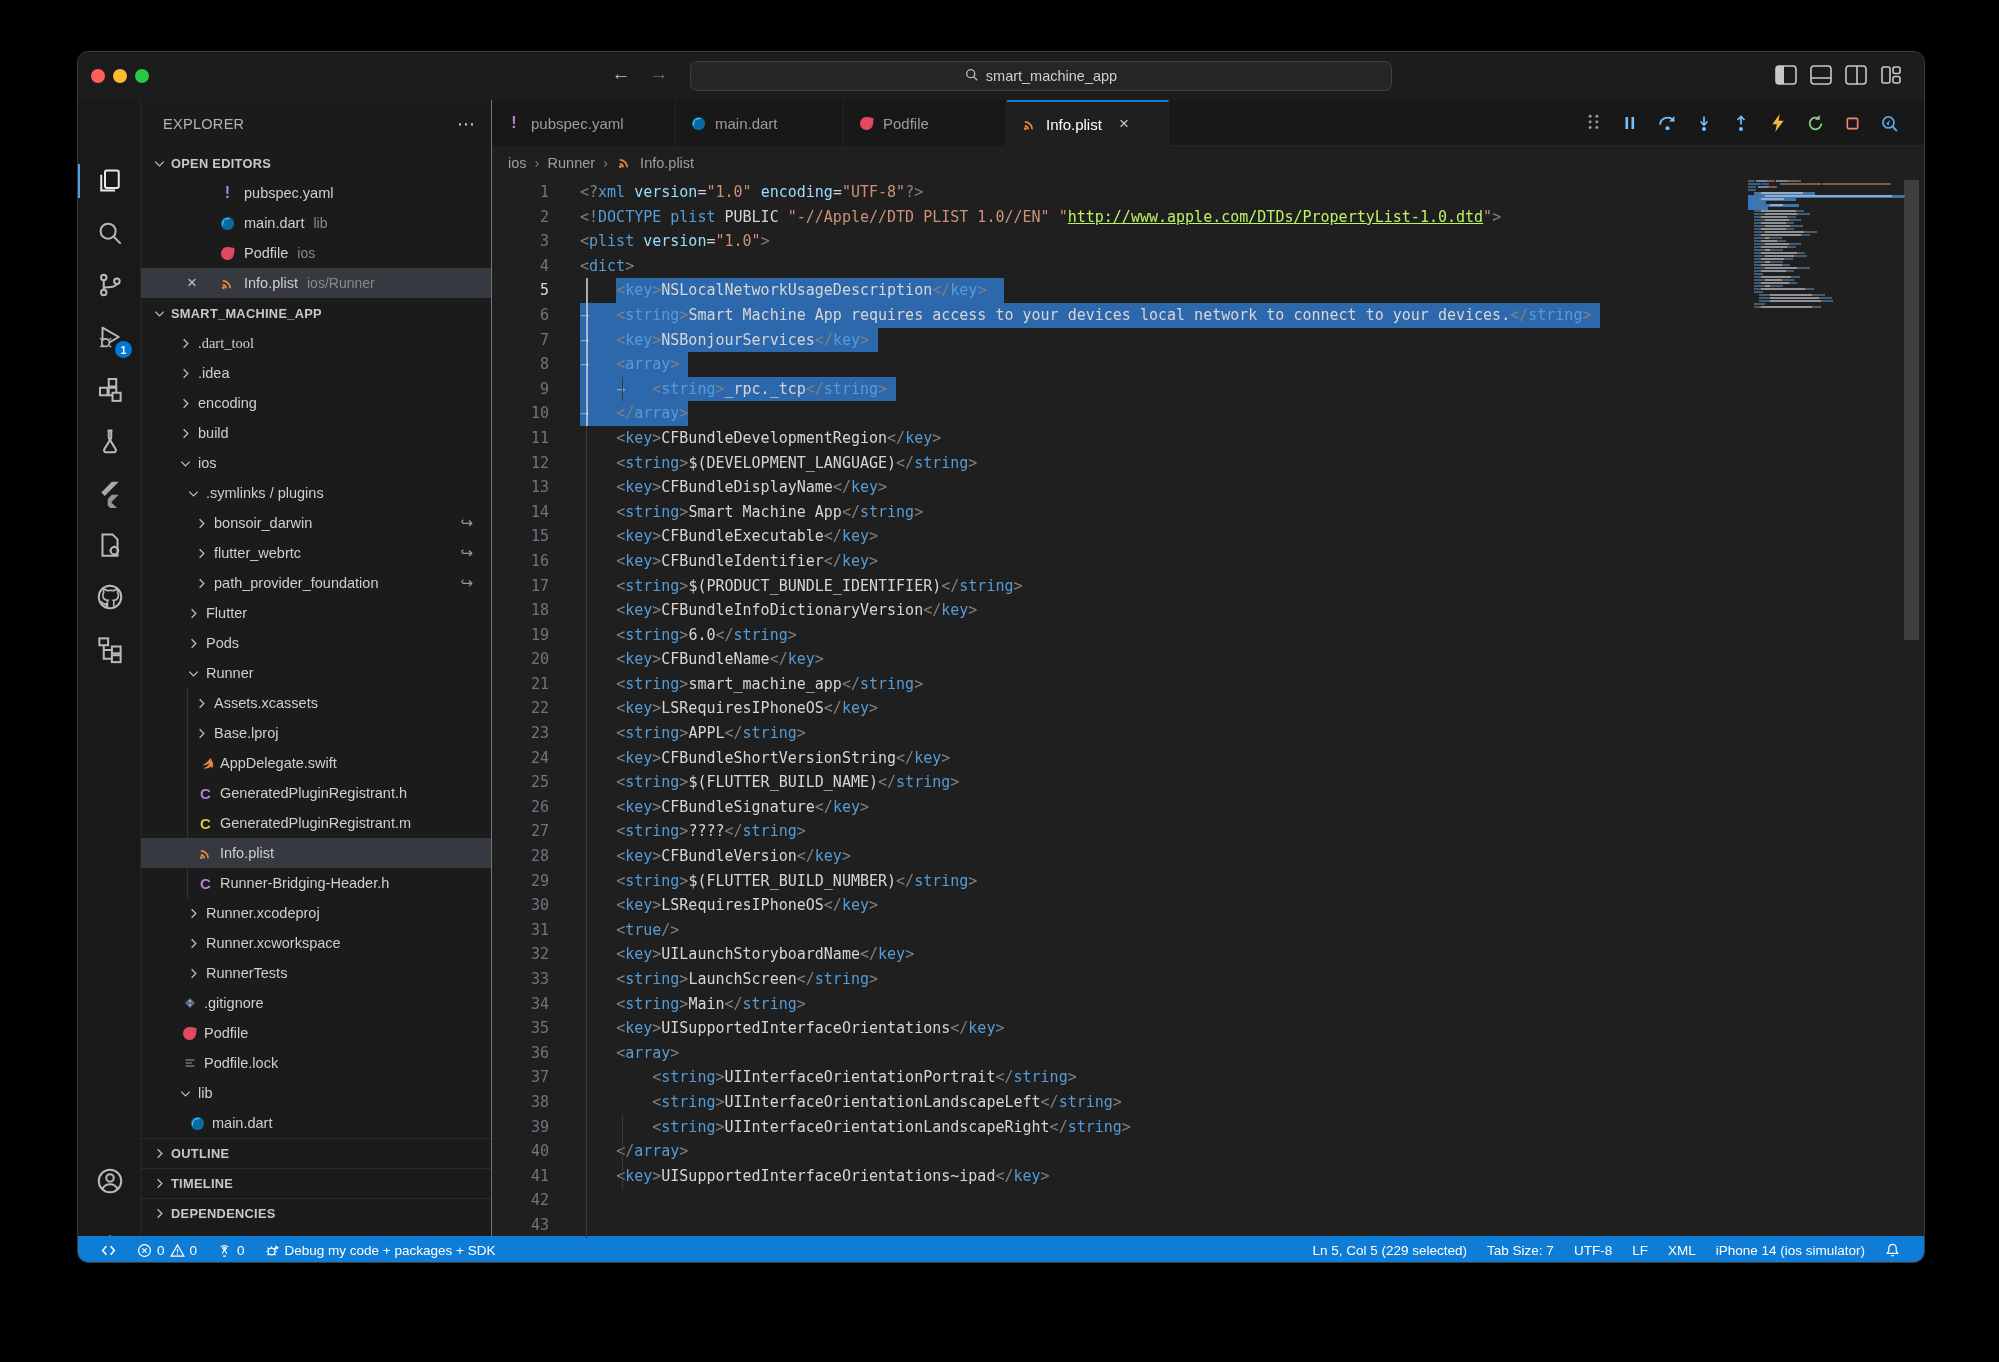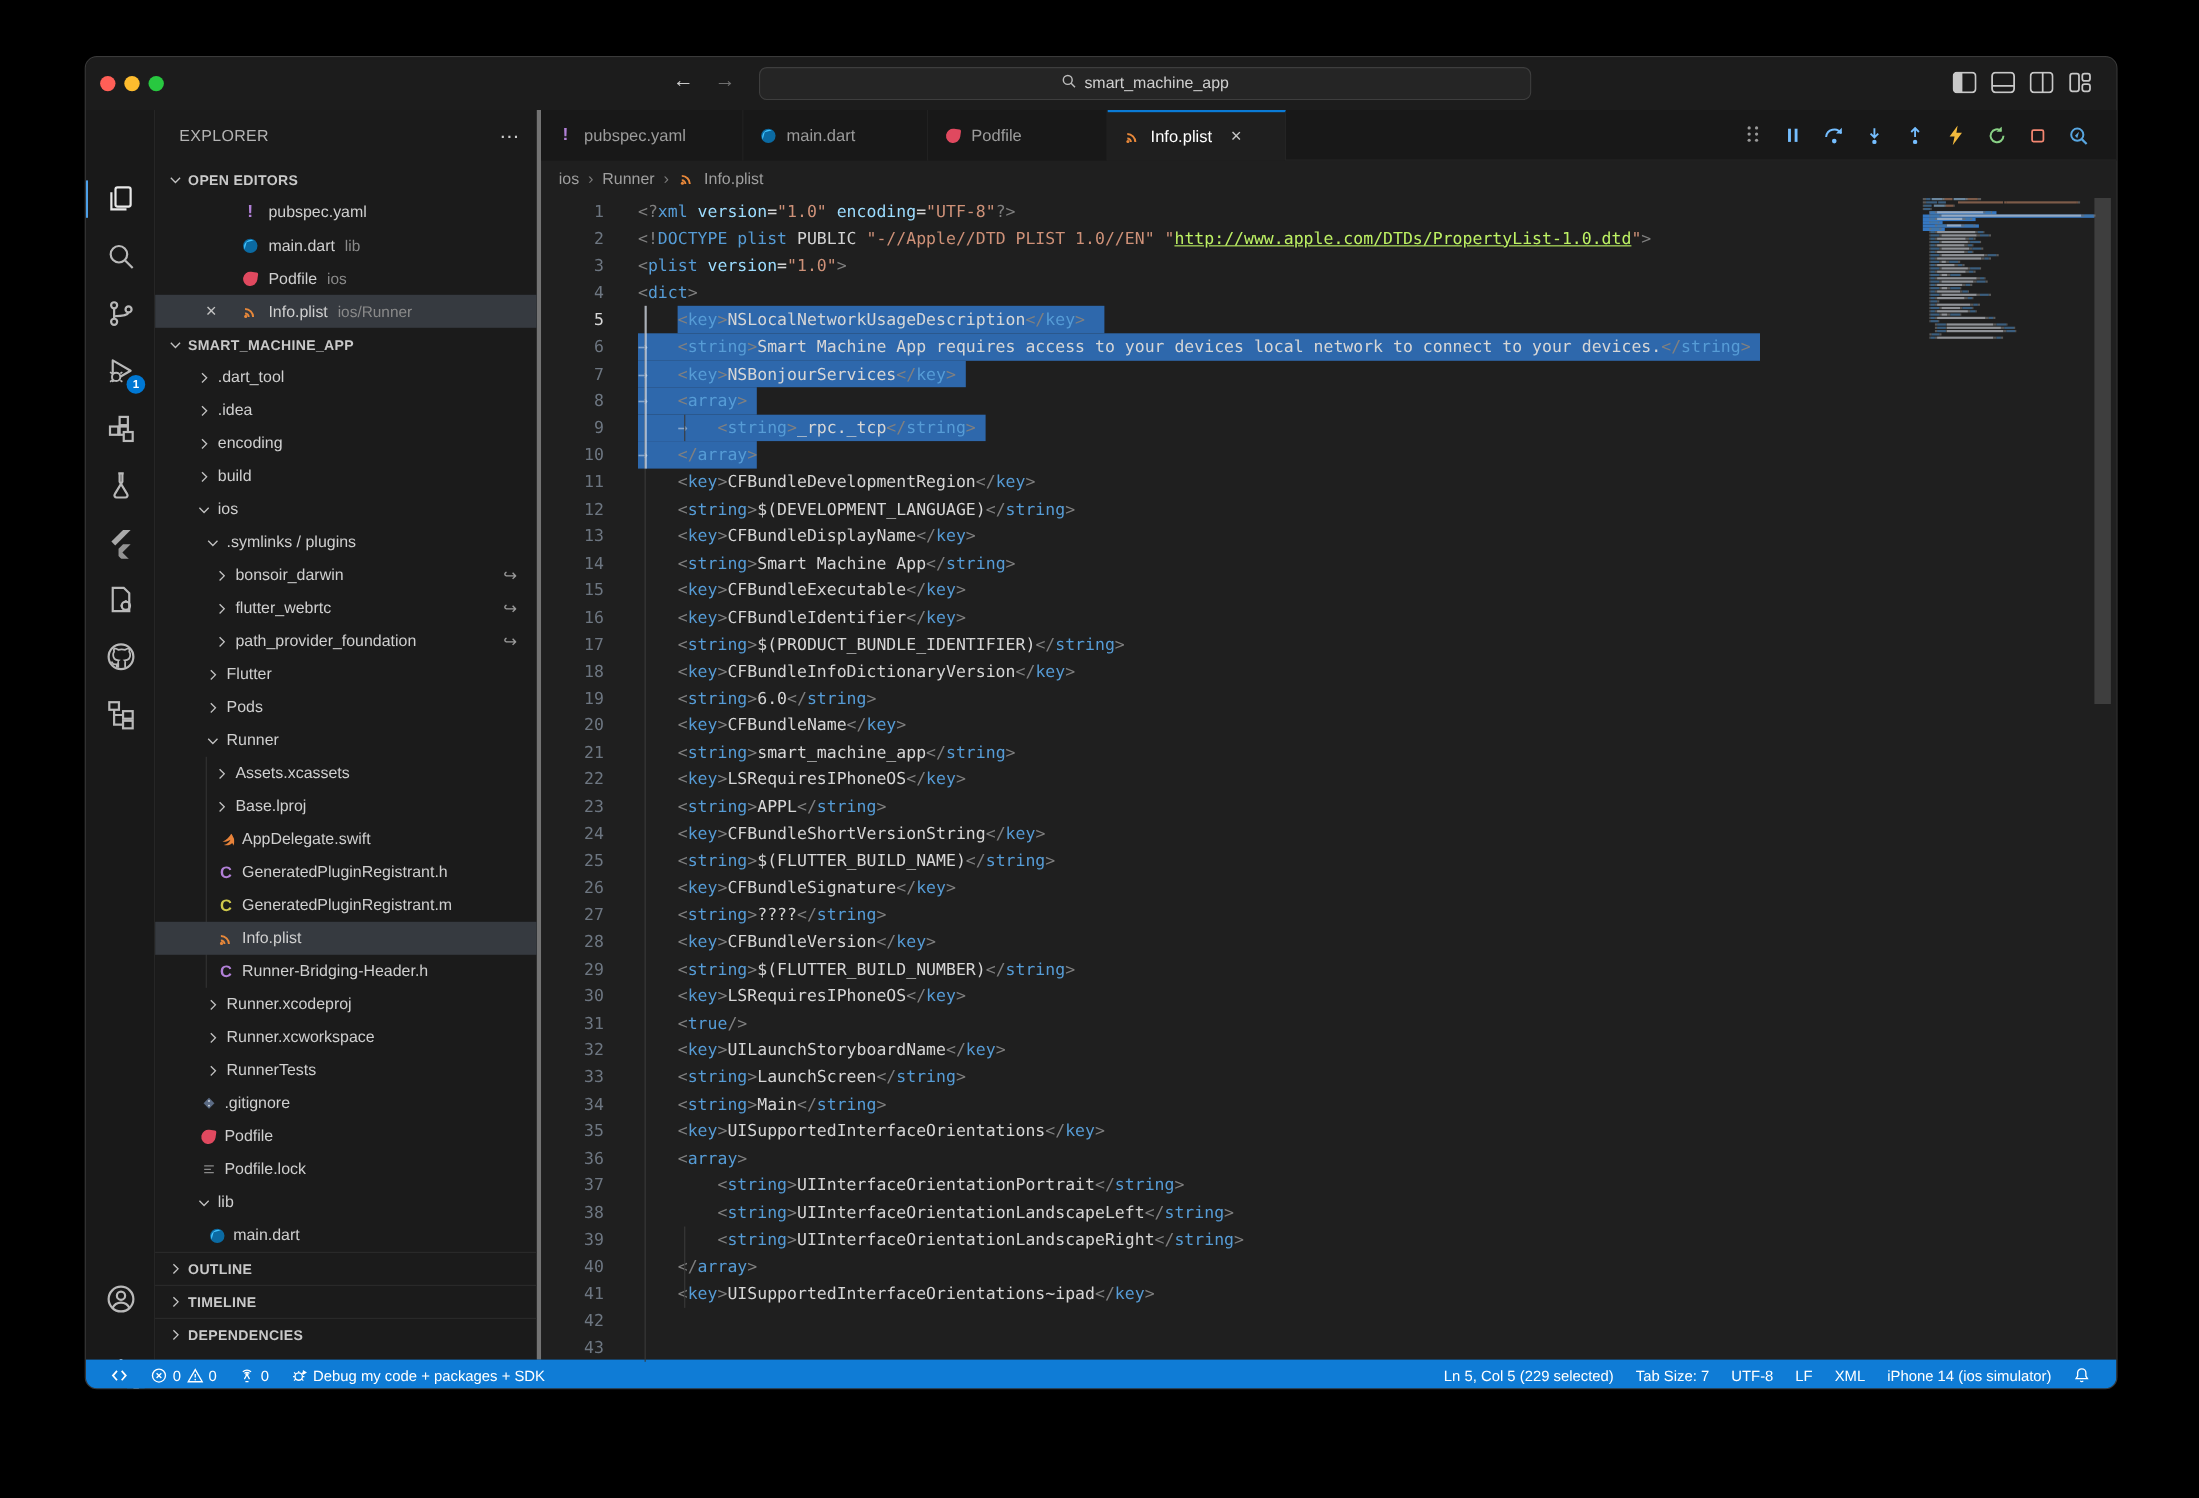--- a/index.html
+++ b/index.html
@@ -14,21 +14,21 @@
     border-radius:7px;display:flex;align-items:center;justify-content:center;color:#cfcfcf;font-size:14.5px;gap:7px;box-sizing:border-box;}
   .tb-icons{position:absolute;right:22px;top:13px;display:flex;gap:13px;}
   .tb-icons svg{display:block;}
   
   .activitybar{position:absolute;left:0;top:48px;width:63px;height:1136px;background:#191919;border-right:1px solid #262626;box-sizing:border-box;}
   .ab-item{position:absolute;left:0;width:63px;height:46px;display:flex;align-items:center;justify-content:center;}
   .ab-item .bdg{position:absolute;right:9px;bottom:2px;min-width:17px;height:17px;border-radius:9px;background:#0078d4;color:#fff;
     font-size:10.5px;display:flex;align-items:center;justify-content:center;font-weight:700;}
   .ab-active-bar{position:absolute;left:0;width:2px;background:#4da0e8;}
   
-  .sidebar{position:absolute;left:63px;top:48px;width:351px;height:1136px;background:#1b1b1b;border-right:4px solid #737373;box-sizing:border-box;overflow:hidden;}
+  .sidebar{position:absolute;left:63px;top:48px;width:351px;height:1136px;background:#1b1b1b;border-right:1px solid #737373;box-sizing:border-box;overflow:hidden;}
   .sb-header{position:absolute;left:0;top:0;width:100%;height:48px;display:flex;align-items:center;}
   .sb-title{margin-left:22px;font-size:14.5px;color:#b4b4b4;letter-spacing:.3px;}
   .sb-more{position:absolute;right:16px;color:#cccccc;font-size:18px;}
   .tree{position:absolute;left:0;top:48px;width:100%;}
   .row{position:relative;height:30px;display:flex;align-items:center;font-size:14.5px;color:#cfcfcf;white-space:nowrap;cursor:default;}
   .row.sel{background:#363a40;}
   .row .chev{position:absolute;width:16px;height:16px;display:flex;align-items:center;justify-content:center;}
   .row .ficon{position:absolute;width:17px;height:17px;display:flex;align-items:center;justify-content:center;}
   .row .lbl{position:absolute;}
   .row .detail{color:#8a8a8a;margin-left:9px;font-size:14px;}
@@ -269,21 +269,21 @@
             </svg>
           </span>
           <span class="lbl" style="left: 30px;">SMART_MACHINE_APP</span>
         </div>
         <div class="row ">
           <span class="chev" style="left: 36px;">
             <svg width="15" height="15" viewBox="0 0 16 16">
               <path d="M6 3.5l4.5 4.5L6 12.5" stroke="#c2c2c2" stroke-width="1.3" fill="none"></path>
             </svg>
           </span>
-          <span class="lbl" style="left: 57px;">.dart_tool</span>
+          <span class="lbl" style="left: 57px; font-family: Liberation Serif, serif;">.dart_tool</span>
         </div>
         <div class="row ">
           <span class="chev" style="left: 36px;">
             <svg width="15" height="15" viewBox="0 0 16 16">
               <path d="M6 3.5l4.5 4.5L6 12.5" stroke="#c2c2c2" stroke-width="1.3" fill="none"></path>
             </svg>
           </span>
           <span class="lbl" style="left: 57px;">.idea</span>
         </div>
         <div class="row ">

